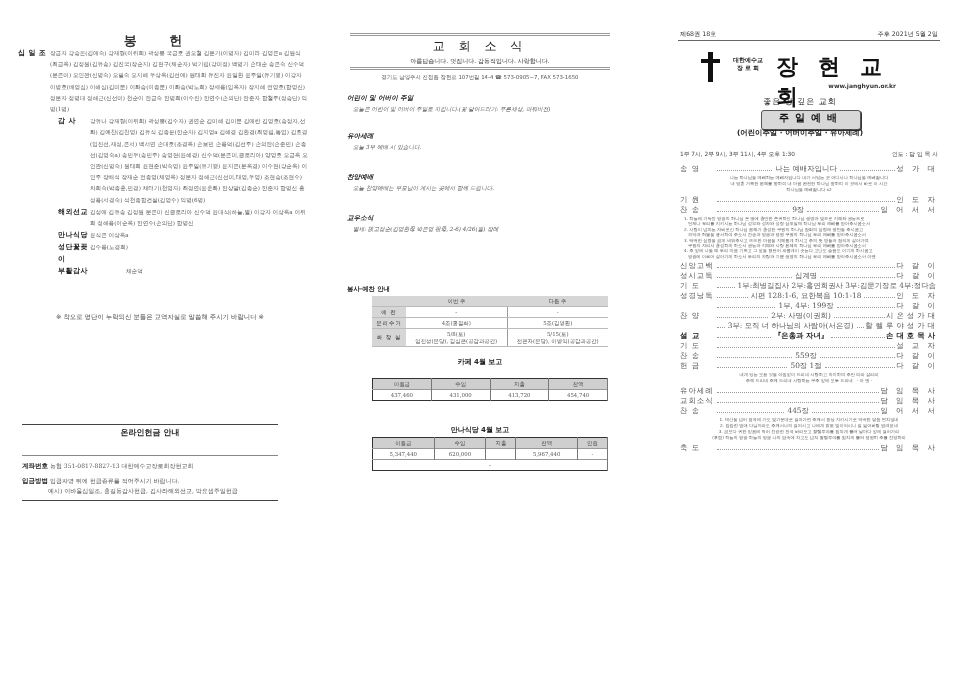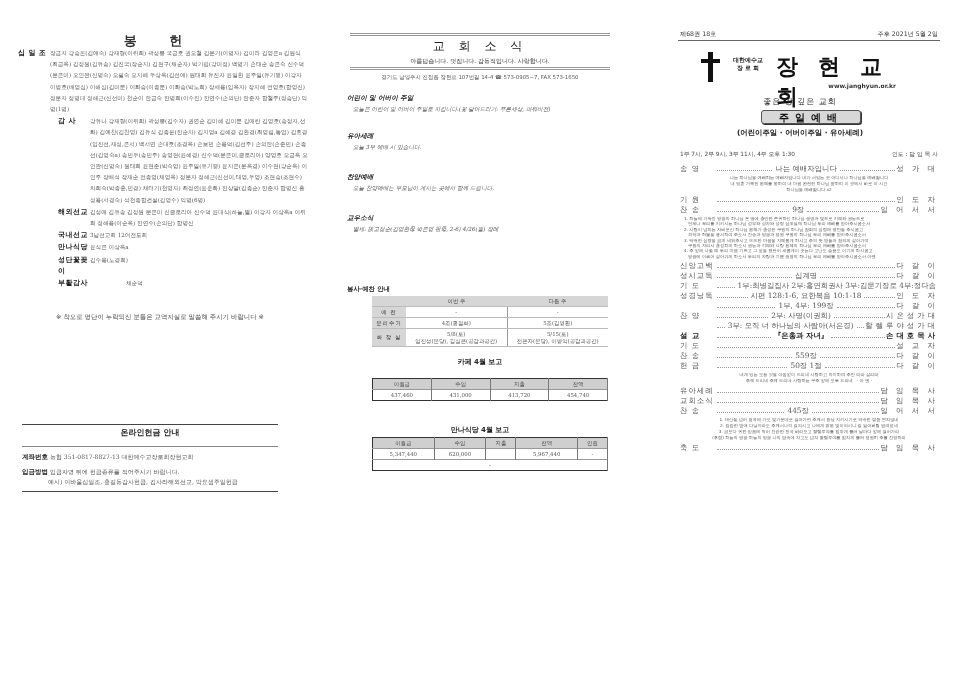--- a/index.html
+++ b/index.html
@@ -13,21 +13,21 @@
   
   .p1-title { position: absolute; top: 32px; left: 0; width: 320px; text-align: center; font-size: 13px; font-weight: bold; letter-spacing: 14px; color: #333; }
   .offer-list { position: absolute; top: 48px; left: 18px; width: 290px; }
   .offer-row { display: flex; font-size: 5.6px; line-height: 11.2px; }
   .offer-label { width: 32px; flex: none; font-weight: bold; font-size: 7px; color: #222; letter-spacing: 0.5px; }
   .offer-names { flex: 1; color: #555; font-family: "DejaVu Serif", serif; }
   .offer-row + .offer-row { margin-top: 0; margin-left: 40px; }
   .note { position: absolute; top: 313px; left: 0; width: 320px; text-align: center; font-size: 6.4px; color: #444; }
 
   .online-box { position: absolute; top: 424px; left: 22px; width: 256px; }
-  .online-title { text-align: center; font-size: 8px; font-weight: bold; color: #222; border-top: 1.5px solid #444; border-bottom: 1px solid #888; padding: 2px 0 8px; }
+  .online-title { text-align: center; font-size: 8px; font-weight: bold; color: #222; border-top: 1.5px solid #444; border-bottom: 1px solid #888; padding: 2px 0 17px; }
   .online-row { font-size: 6px; color: #555; font-family: "DejaVu Serif", serif; margin-top: 5px; line-height: 10px; }
   .online-row b { font-family: "DejaVu Sans", sans-serif; color: #222; font-size: 6.5px; }
   .online-row .sub { padding-left: 26px; }
   .online-bottom { border-bottom: 1.5px solid #444; margin-top: 4px; }
 
   
   .news-top-rule { position: absolute; top: 33px; left: 30px; width: 260px; border-top: 1px solid #999; border-bottom: 1px solid #999; height: 3px; }
   .news-title { position: absolute; top: 38px; left: 0; width: 320px; text-align: center; font-size: 12px; font-weight: normal; letter-spacing: 5px; color: #222; }
   .news-sub { position: absolute; top: 57px; left: 0; width: 320px; text-align: center; font-size: 6px; color: #333; }
   .news-rule2 { position: absolute; top: 67px; left: 30px; width: 260px; border-top: 1px solid #999; border-bottom: 1px solid #999; height: 3px; }
@@ -54,21 +54,21 @@
   .date { position: absolute; top: 30px; right: 22px; font-size: 6.2px; color: #333; }
   .hdr-rule { position: absolute; top: 40px; left: 38px; width: 262px; border-top: 1px solid #666; }
   .logo { position: absolute; top: 50px; left: 60px; width: 235px; height: 36px; }
   .cross { position: absolute; left: 0; top: 2px; width: 20px; height: 30px; }
   .cross .v { position: absolute; left: 8px; top: 0; width: 5px; height: 30px; background: #111; }
   .cross .h { position: absolute; left: 1px; top: 7px; width: 19px; height: 4px; background: #111; }
   .denom { position: absolute; left: 28px; top: 6px; font-size: 6px; font-weight: bold; line-height: 8px; color: #222; width: 40px; text-align: center; }
   .church-name { position: absolute; left: 76px; top: 2px; font-size: 22px; font-weight: bold; letter-spacing: 20px; color: #111; font-family: "DejaVu Serif", serif; }
   .url { position: absolute; top: 82px; right: 64px; font-size: 6px; color: #333; font-weight: bold; }
   .slogan { position: absolute; top: 96px; left: 0; width: 320px; text-align: center; font-size: 8px; color: #222; letter-spacing: 1px; }
-  .worship-btn { position: absolute; top: 110px; left: 121px; width: 100px; height: 14px; background: #d8d8d8; border: 1px solid #555; border-radius: 3px; box-shadow: 1px 1px 0 #333; text-align: center; font-size: 10px; font-weight: bold; letter-spacing: 6px; line-height: 13px; color: #111; }
+  .worship-btn { position: absolute; top: 110px; left: 121px; width: 100px; height: 20px; background: #d8d8d8; border: 1px solid #555; border-radius: 3px; box-shadow: 1px 1px 0 #333; text-align: center; font-size: 10px; font-weight: bold; letter-spacing: 6px; line-height: 13px; color: #111; }
   .worship-sub { position: absolute; top: 128px; left: 0; width: 320px; text-align: center; font-size: 7.4px; font-weight: bold; color: #222; }
   .times { position: absolute; top: 150px; left: 40px; font-size: 5.8px; color: #444; }
   .leader { position: absolute; top: 150px; right: 22px; font-size: 5.8px; color: #444; }
 
   .order { position: absolute; left: 40px; width: 258px; }
   .orow { display: flex; align-items: baseline; font-family: "DejaVu Serif", serif; font-size: 7.4px; color: #555; height: 10px; line-height: 10px; white-space: nowrap; }
   .orow .ol { width: 36px; flex: none; letter-spacing: 1px; }
   .orow .dots { flex: 1; border-bottom: 1px dotted #999; height: 6px; margin: 0 1px; min-width: 4px; }
   .orow .om { flex: none; padding: 0 2px; }
   .orow .or { flex: none; letter-spacing: 3px; text-align: right; }
@@ -88,24 +88,20 @@
       </div>
       <div class="offer-row" style="margin-top: 1px;">
         <div class="offer-label">감 사</div>
         <div class="offer-names">강유나 강재형(이위희) 곽성봉(김수자) 권연순 김미혜 김미분 김애란 김영호(송정자,선화) 김예찬(김찬영) 김유식 김종운(한순자) 김지영a 김혜경 김환경(최영림,동엽) 김효경(임진선,재성,은서) 백서연 손대호(조경옥) 손보민 손용덕(김선주) 손의한(손준민) 손종선(김영숙a) 송민우(송민주) 송영현(윤혜경) 신수덕(문은미,글로리아) 양영호 오금옥 오인완(신명숙) 원태희 윤현준(박숙영) 윤주일(유기행) 윤지은(문옥경) 이수현(강순옥) 이인주 장배석 장재순 전종영(채영옥) 정문자 정해근(신선미,태영,우영) 조현승(조현수) 차희숙(박종훈,민경) 채터기(천영자) 최정연(윤춘화) 한상말(김종순) 한준자 함명신 홍성용(서경숙) 석천종합건설(김영수) 익명(6명)</div>
       </div>
       <div class="offer-row" style="margin-top: 1px;">
         <div class="offer-label">해외선교</div>
         <div class="offer-names">김성애 김유송 김정원 문은미 신글로리아 신수덕 윤대식(하늘,별) 이강자 이상옥a 이위희 정해용(이순옥) 한연수(손의단) 함명신</div>
       </div>
       <div class="offer-row" style="margin-top: 1px;">
-        <div class="offer-label">국내선교</div>
-        <div class="offer-names">3남선교회 12여전도회</div>
-      </div>
-      <div class="offer-row" style="margin-top: 1px;">
         <div class="offer-label">만나식당</div>
         <div class="offer-names">윤식은 이상옥a</div>
       </div>
       <div class="offer-row" style="margin-top: 1px;">
         <div class="offer-label">성단꽃꽂이</div>
         <div class="offer-names">김수용(노경희)</div>
       </div>
       <div class="offer-row" style="margin-top: 1px; gap: 36px;">
         <div class="offer-label">부활감사</div>
         <div class="offer-names">채순덕</div>

